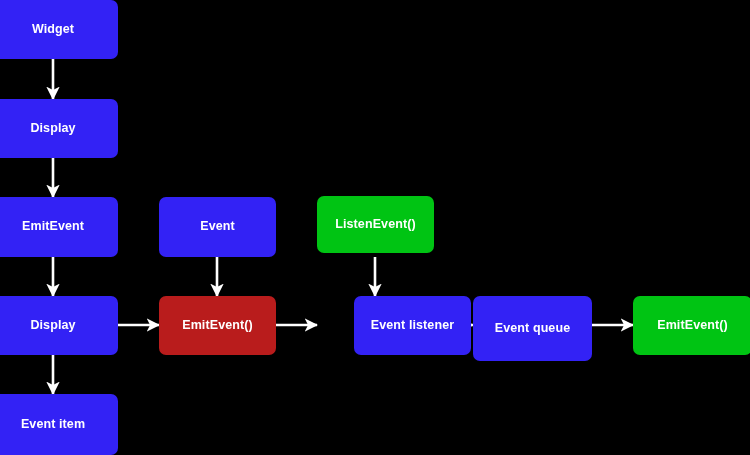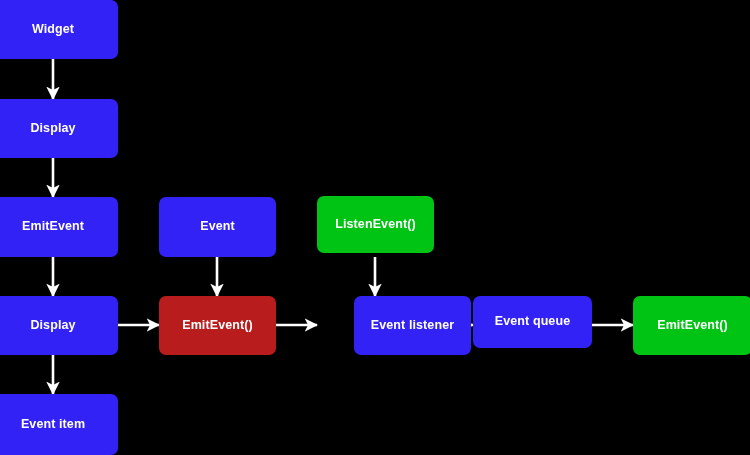--- a/index.html
+++ b/index.html
@@ -92,20 +92,20 @@
       </div>
       <div class="node green" style="left: 159px; top: 296px; width: 117px; height: 59px; background: #b91c1c; justify-content: center;">
         <span>EmitEvent()</span>
       </div>
       <div class="node green" style="left: 317px; top: 196px; width: 117px; height: 57px; background: rgb(0, 196, 19);">
         <span>ListenEvent()</span>
       </div>
       <div class="node blue" style="left: 317px; top: 296px; width: 117px; height: 59px; background: rgb(51, 34, 245); margin-left: 37px;">
         <span>Event listener</span>
       </div>
-      <div class="node blue" style="left: 473px; top: 296px; width: 119px; height: 52px; background: rgb(51, 34, 245);">
+      <div class="node blue" style="left: 473px; top: 296px; width: 119px; height: 65px; background: rgb(51, 34, 245);">
         <span>Event queue</span>
       </div>
       <div class="node green" style="left: 633px; top: 296px; width: 119px; height: 59px; background: rgb(0, 196, 19);">
         <span>EmitEvent()</span>
       </div>
     </div>
 </div>
 
 </body></html>

